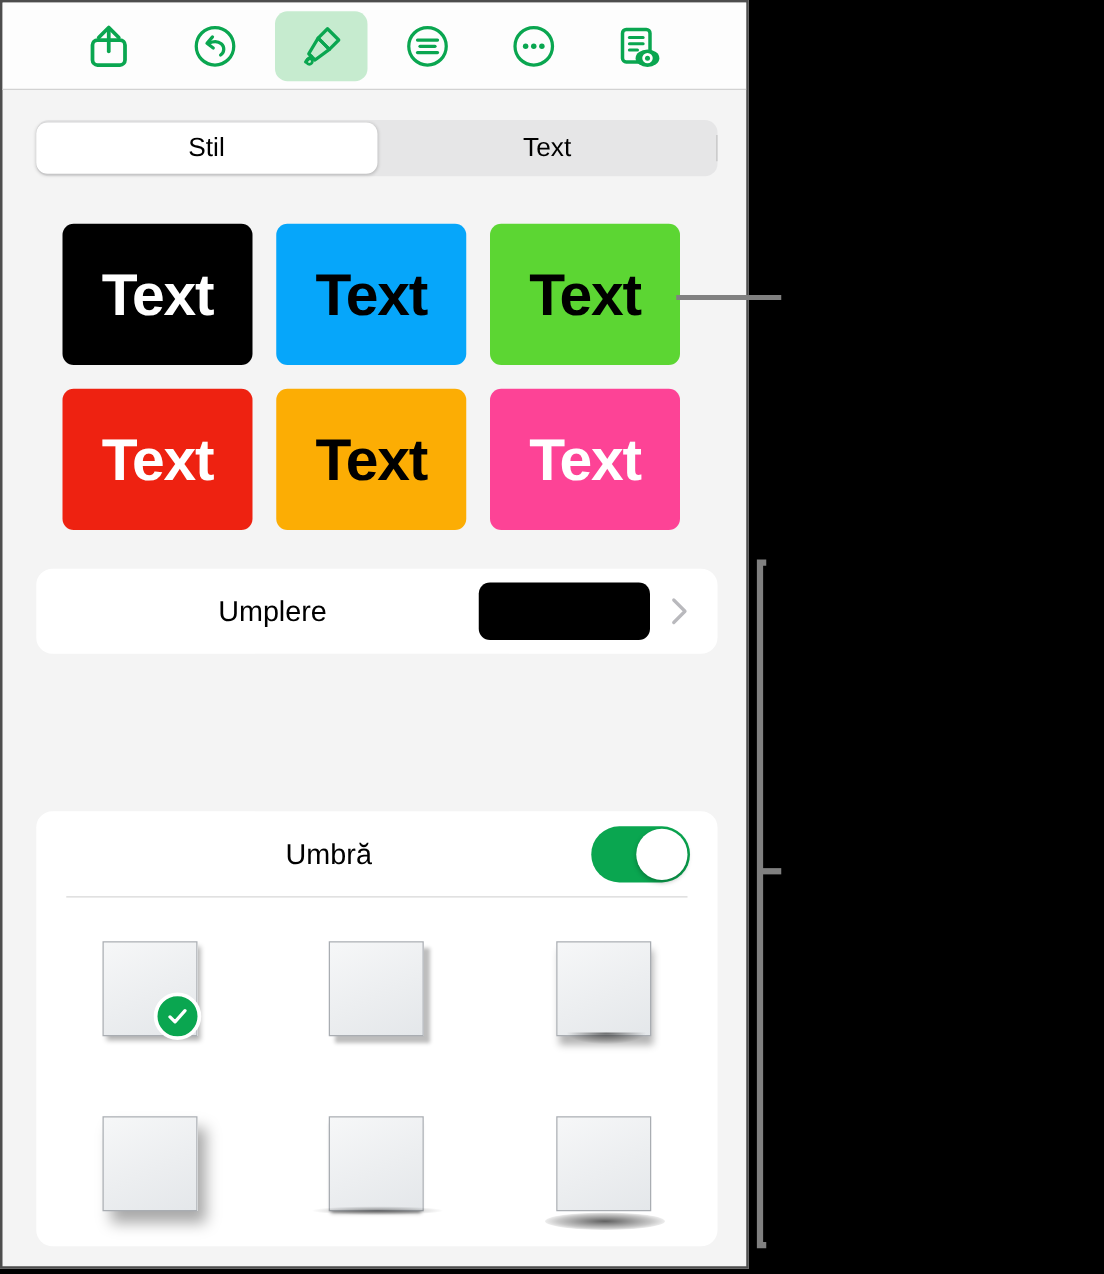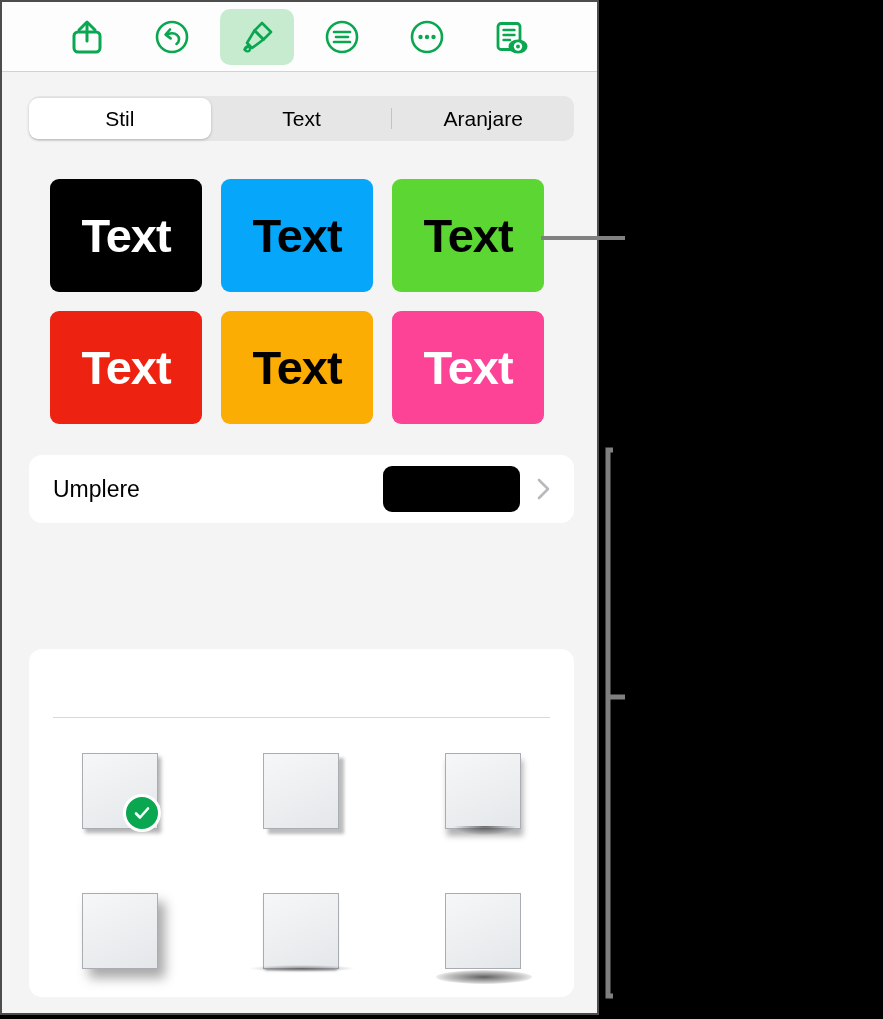--- a/index.html
+++ b/index.html
@@ -136,20 +136,21 @@
   .row {
     height: 68px;
     display: flex;
     align-items: center;
     padding: 0 22px 0 24px;
   }
   .row-label {
     font-size: 23px;
     color: #000000;
     flex: 1;
+    text-align: center;
   }
   .fill-swatch {
     width: 137px;
     height: 46px;
     background: #000000;
     border-radius: 9px;
     margin-right: 16px;
   }
   .chevron { width: 16px; height: 28px; }
 
@@ -330,23 +331,20 @@
     </div>
 
     <div id="segmented">
       <div class="seg selected">
         <span>Stil</span>
       </div>
       <div class="seg">
         <span>Text</span>
         <span class="seg-div"></span>
       </div>
-      <div class="seg">
-        <span>Aranjare</span>
-      </div>
     </div>
 
     <div id="styles-card">
       <div id="styles-grid">
         <div class="swatch" style="background: rgb(0, 0, 0); color: rgb(255, 255, 255);">
           <span>Text</span>
         </div>
         <div class="swatch" style="background: rgb(6, 166, 250); color: rgb(0, 0, 0);">
           <span>Text</span>
         </div>
@@ -372,20 +370,26 @@
         <span class="chevron">
           <svg width="16" height="28" viewBox="0 0 16 28">
             <polyline points="3,5 12,14 3,23" fill="none" stroke="#b9b9bd" stroke-width="2.6" stroke-linecap="round" stroke-linejoin="round"></polyline>
           </svg>
         </span>
       </div>
     </div>
 
 
     <div class="card" id="card-shadow">
+      <div class="row">
+        <span class="row-label">Umbră</span>
+        <span class="toggle on">
+          <span class="knob"></span>
+        </span>
+      </div>
       <div id="shadow-divider"></div>
 
       <div id="shadow-grid">
 
         <div class="sh-cell">
           <div class="sh-tile sh-1">
             <span class="check" style="display: flex;">
               <svg width="20" height="20" viewBox="0 0 20 20">
                 <polyline points="4,10.5 8,14.5 16,5.5" fill="none" stroke="#ffffff" stroke-width="2.6" stroke-linecap="round" stroke-linejoin="round"></polyline>
               </svg>

